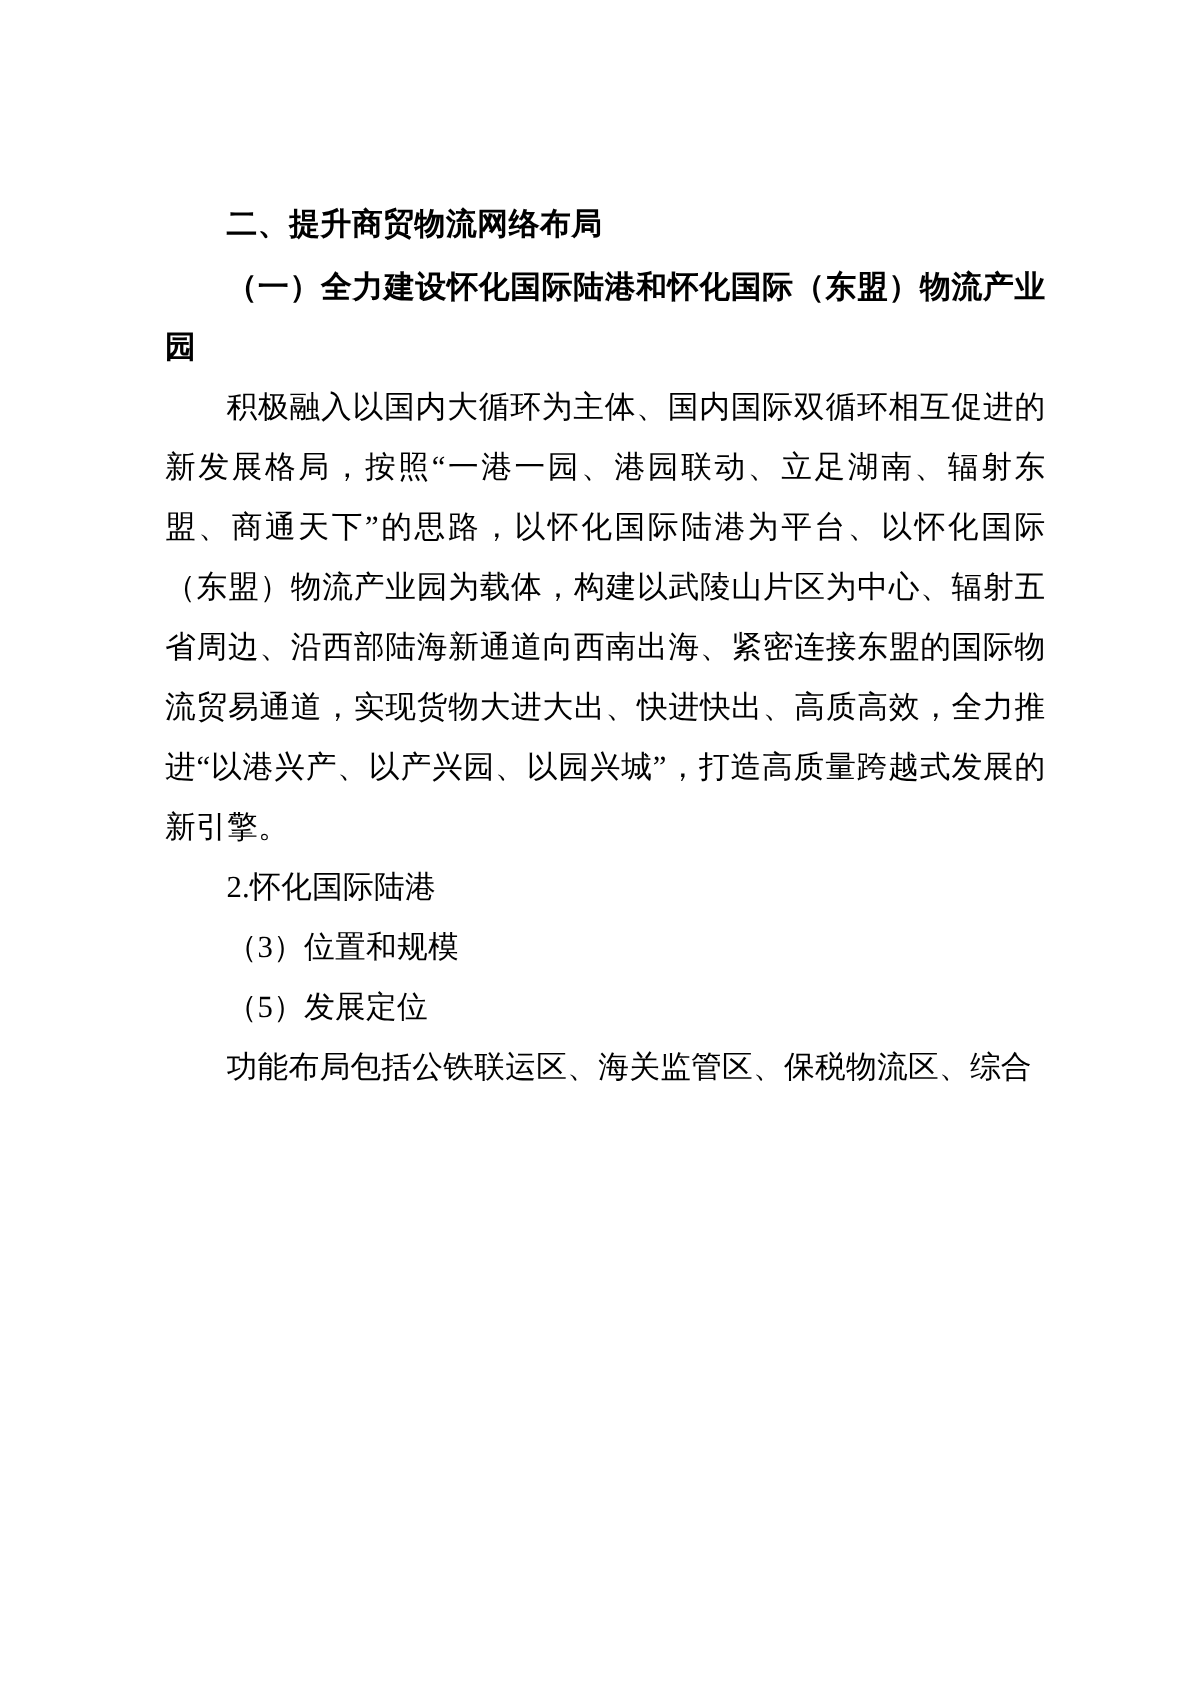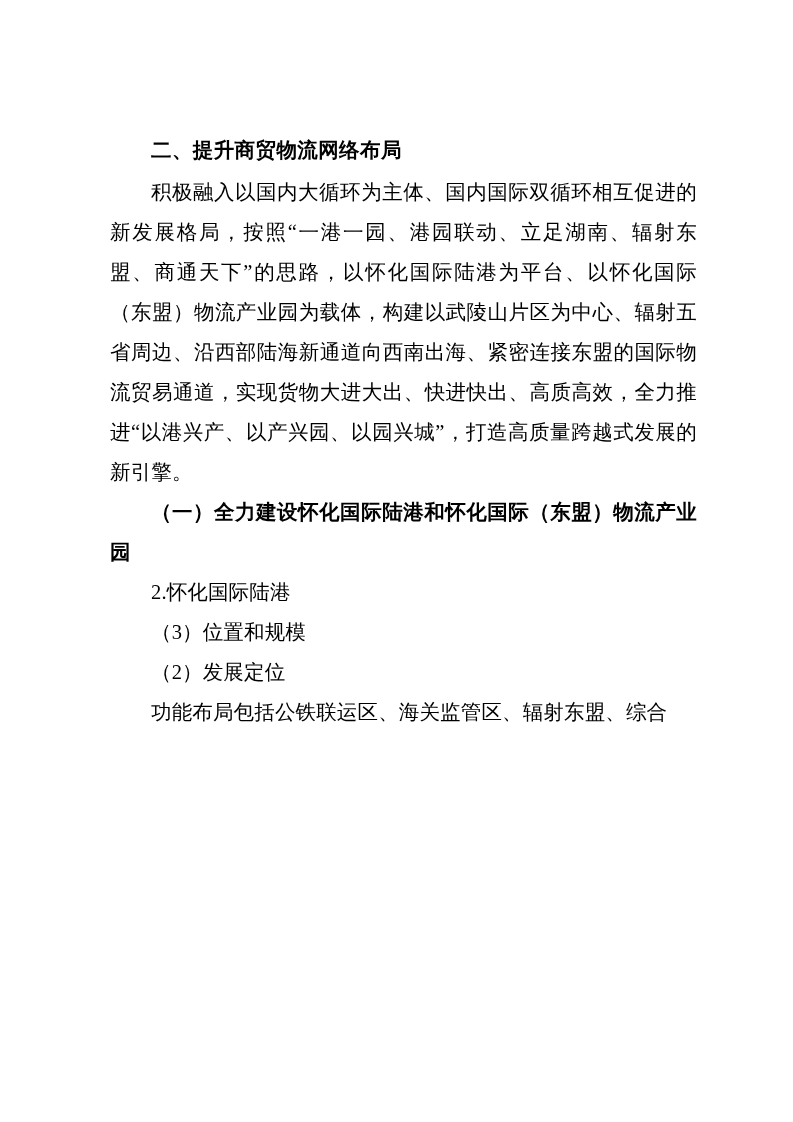--- a/index.html
+++ b/index.html
@@ -71,34 +71,34 @@
   }
 </style>
 </head>
 <body>
 
 <div class="page">
   <div class="doc-body">
 
     <p class="heading">二、提升商贸物流网络布局</p>
 
+    <p class="para bold">（一）全力建设怀化国际陆港和怀化国际（东盟）物流产业园</p>
+
     <p class="para">积极融入以国内大循环为主体、国内国际双循环相互促进的新发展格局，按照“一港一园、港园联动、立足湖南、辐射东盟、商通天下”的思路，以怀化国际陆港为平台、以怀化国际（东盟）物流产业园为载体，构建以武陵山片区为中心、辐射五省周边、沿西部陆海新通道向西南出海、紧密连接东盟的国际物流贸易通道，实现货物大进大出、快进快出、高质高效，全力推进“以港兴产、以产兴园、以园兴城”，打造高质量跨越式发展的新引擎。</p>
-
-    <p class="para bold">（一）全力建设怀化国际陆港和怀化国际（东盟）物流产业园</p>
 
     <p class="para num">2.怀化国际陆港</p>
 
     <p class="para sub">（3）位置和规模</p>
 
 
-    <p class="para sub">（2）发展定位</p>
+    <p class="para sub">（5）发展定位</p>
 
 
 
-    <p class="para">功能布局包括公铁联运区、海关监管区、辐射东盟、综合</p>
+    <p class="para">功能布局包括公铁联运区、海关监管区、保税物流区、综合</p>
 
   </div>
 </div>
 
 <div class="footer">
   <span class="pagenum-wrap">
     <span class="rule-left">—</span>
     <span>54</span>
     <span class="rule-right">—</span>
   </span>

